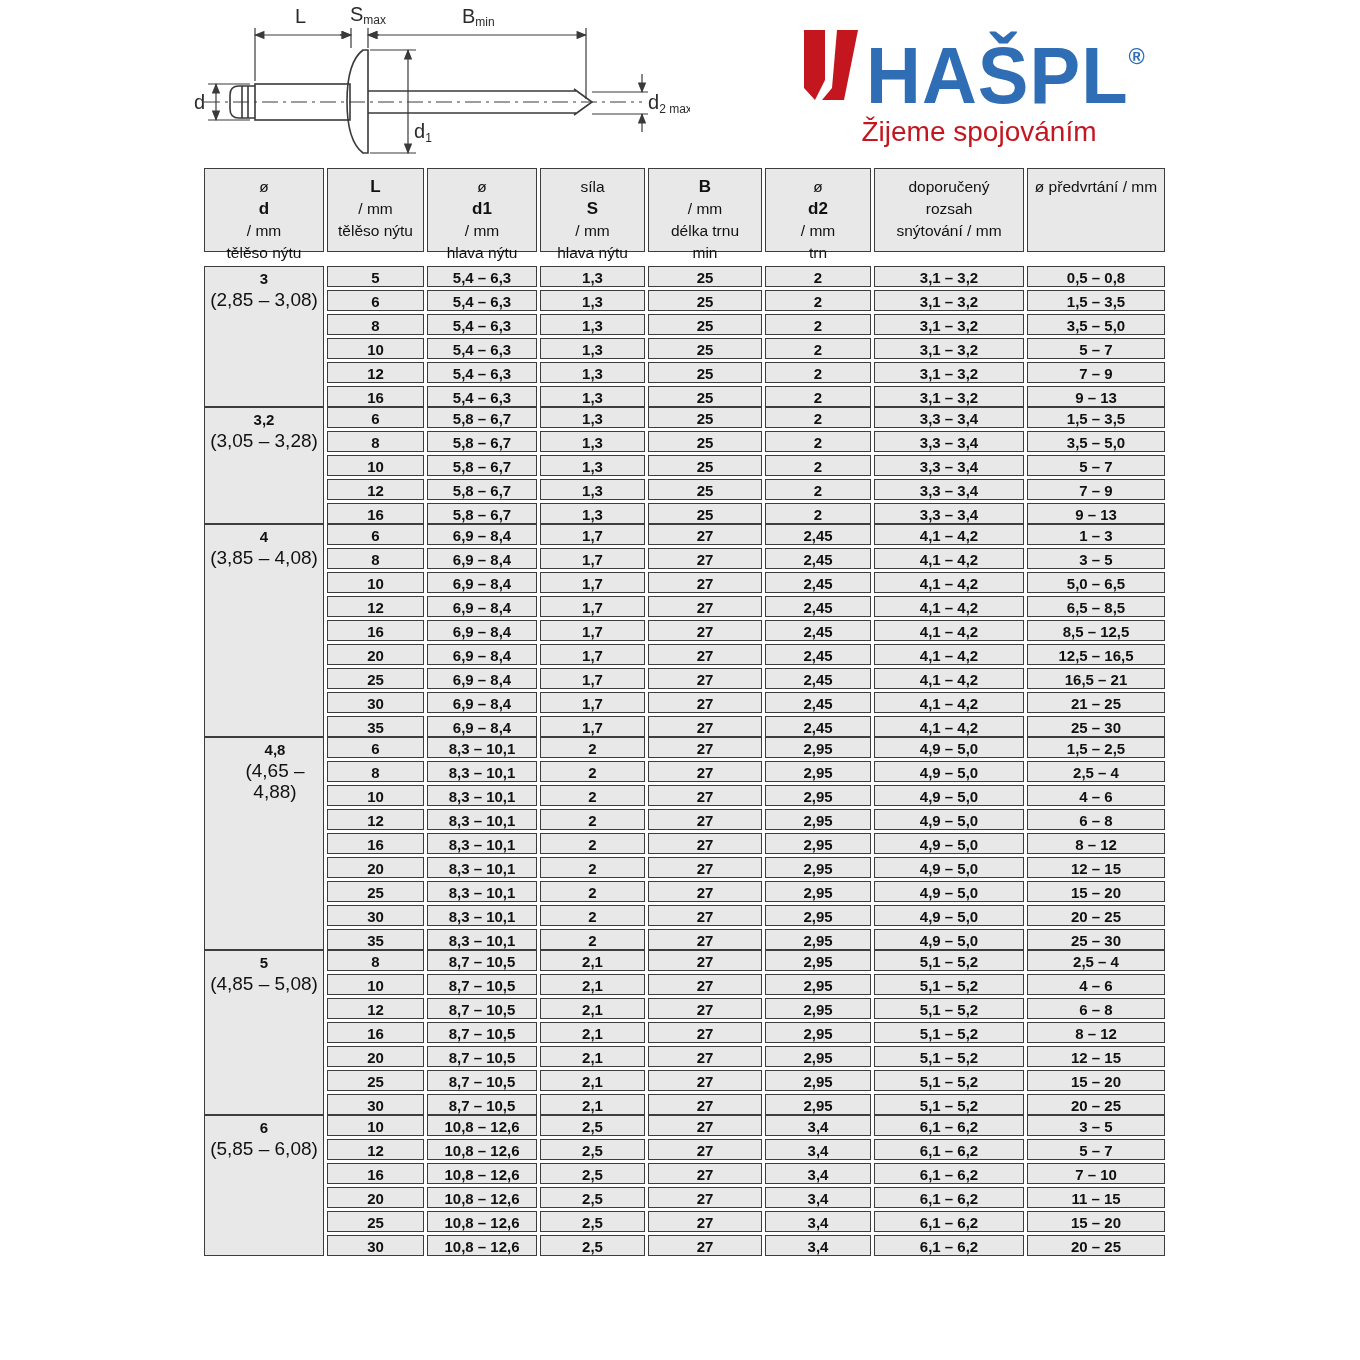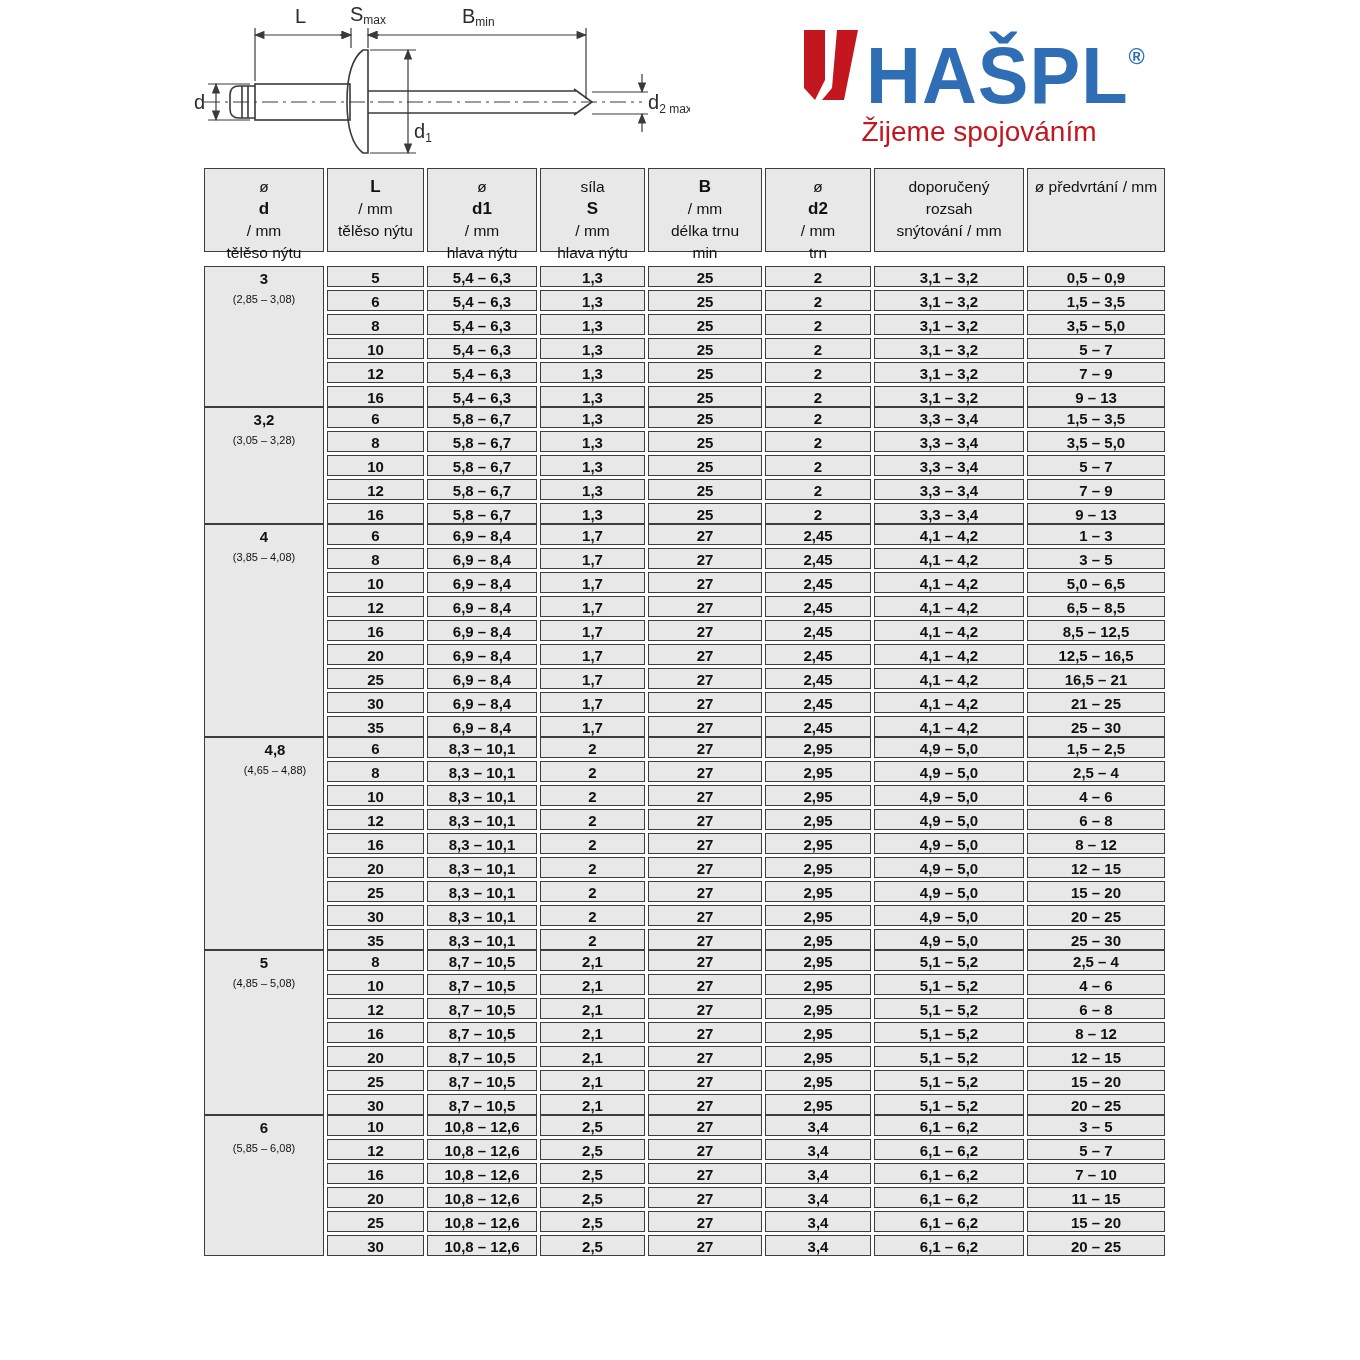--- a/index.html
+++ b/index.html
@@ -25,21 +25,21 @@
   .rivet-table{position:absolute;left:204px;top:168px;width:965px;}
   .thead,.group{display:grid;grid-template-columns:120px 97px 110px 105px 114px 106px 150px 138px;gap:3px;}
   .cell{background:#e8e8e8;border:1px solid #3d3d3d;box-sizing:border-box;text-align:center;}
   .hcell{height:84px;padding-top:7px;font-size:15.5px;line-height:22px;}
   .hsym{font-weight:bold;font-size:17px;}
   .group{grid-auto-rows:21px;}
   .group:first-of-type{margin-top:14px;}
   .dcell{font-size:15px;font-weight:bold;line-height:20px;padding-top:1px;}
   .glabel{padding-top:1px;font-size:15px;line-height:21px;}
   .glabel .gsize{font-weight:bold;}
-  .glabel .grange{font-weight:normal;font-size:11px;}
+  .glabel .grange{font-weight:normal;font-size:19px;}
 </style>
 </head>
 <body>
 
 <div class="page">
 
   <div class="diagram">
     <svg width="500" height="163" viewBox="0 0 500 163">
       <defs>
         <marker id="arr" viewBox="0 0 10 8" refX="9" refY="4" markerWidth="9" markerHeight="7" orient="auto-start-reverse">
@@ -174,21 +174,21 @@
           <div class="cell glabel" style="grid-row: 1 / span 6;">
             <div class="gsize">3</div>
             <div class="grange">(2,85 – 3,08)</div>
           </div>
           <div class="cell dcell">5</div>
           <div class="cell dcell">5,4 – 6,3</div>
           <div class="cell dcell">1,3</div>
           <div class="cell dcell">25</div>
           <div class="cell dcell">2</div>
           <div class="cell dcell">3,1 – 3,2</div>
-          <div class="cell dcell">0,5 – 0,9</div>
+          <div class="cell dcell">0,5 – 0,8</div>
           <div class="cell dcell">6</div>
           <div class="cell dcell">5,4 – 6,3</div>
           <div class="cell dcell">1,3</div>
           <div class="cell dcell">25</div>
           <div class="cell dcell">2</div>
           <div class="cell dcell">3,1 – 3,2</div>
           <div class="cell dcell">1,5 – 3,5</div>
           <div class="cell dcell">8</div>
           <div class="cell dcell">5,4 – 6,3</div>
           <div class="cell dcell">1,3</div>

